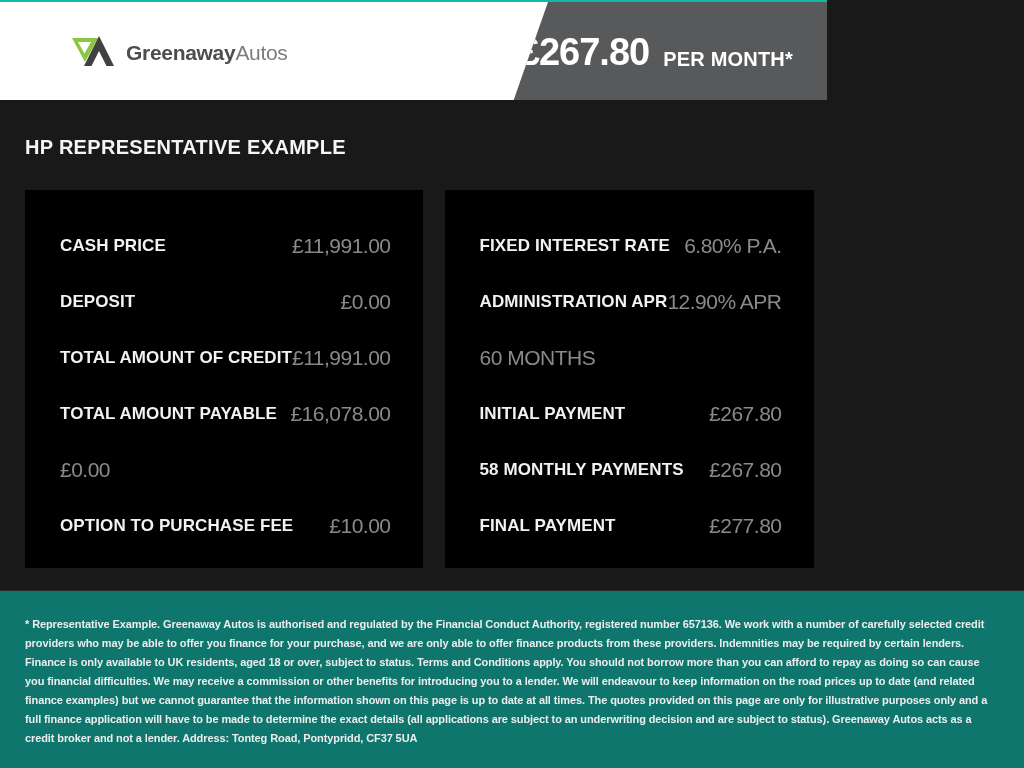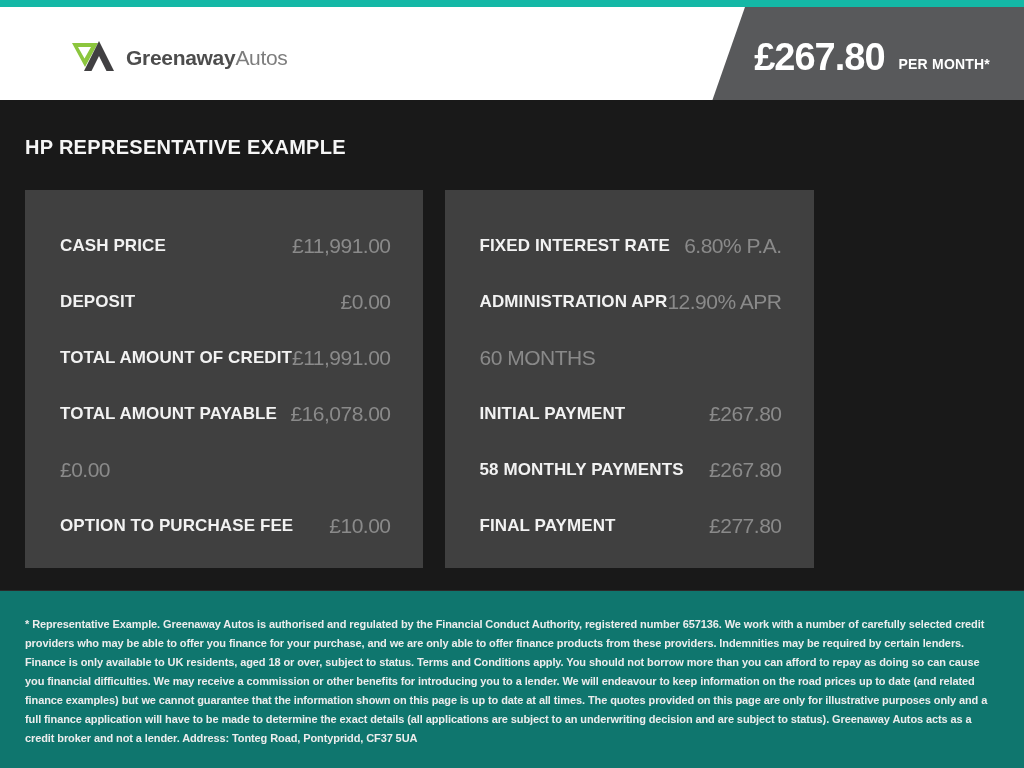--- a/index.html
+++ b/index.html
@@ -6,24 +6,24 @@
   html, body { width: 1024px; height: 768px; overflow: hidden; }
   body {
     font-family: "Liberation Sans", sans-serif;
     background: #191919;
     position: relative;
   }
 
   
   .header {
     position: relative;
-    width: 1024px;
+    width: 827px;
     height: 100px;
     background: #ffffff;
-    border-top: 7px solid #14b8a6;
+    border-top: 2px solid #14b8a6;
     overflow: hidden;
   }
   .logo-wrap {
     position: absolute;
     left: 70px;
     top: 30px;
     display: flex;
     align-items: center;
     gap: 10px;
     cursor: pointer;
@@ -48,21 +48,21 @@
     padding-right: 34px;
   }
   .price-amount {
     color: #ffffff;
     font-size: 38px;
     font-weight: 700;
     letter-spacing: -1px;
   }
   .price-period {
     color: #ffffff;
-    font-size: 14px;
+    font-size: 20px;
     font-weight: 700;
     margin-left: 14px;
     margin-top: 14px;
     letter-spacing: 0.2px;
   }
 
   
   .main {
     width: 836px;
     height: 490px;
@@ -75,21 +75,21 @@
     letter-spacing: 0.3px;
     padding: 36px 0 0 25px;
     height: 90px;
   }
   .panels {
     display: flex;
     padding: 0 24px 0 25px;
     gap: 22px;
   }
   .panel {
-    background: #404040;
+    background: #000000;
     height: 378px;
     padding: 28px 32px 0 35px;
     flex: 1;
   }
   .row {
     height: 56px;
     display: flex;
     align-items: center;
     justify-content: space-between;
   }

